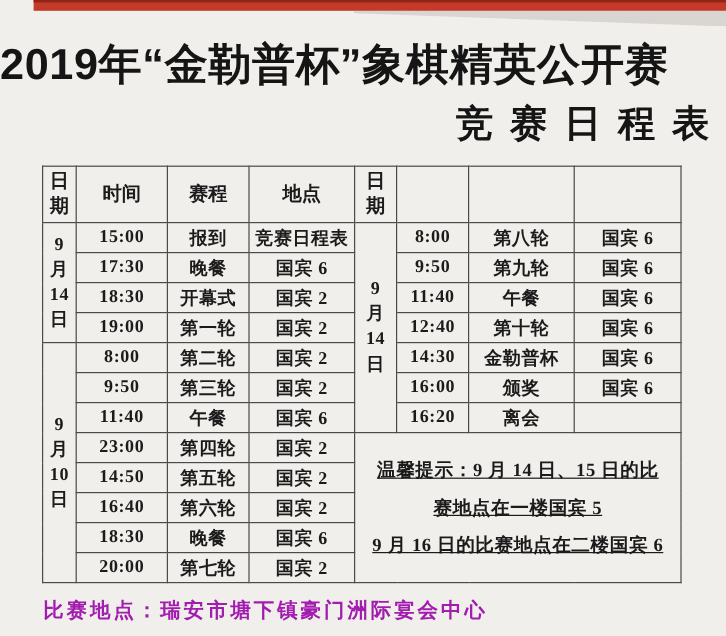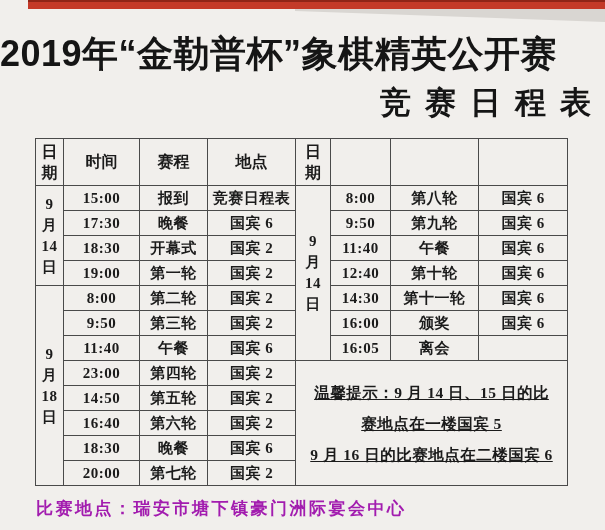--- a/index.html
+++ b/index.html
@@ -153,46 +153,46 @@
     <td>12:40</td>
     <td>第十轮</td>
     <td>国宾 6</td>
   </tr>
 
   <tr class="data-row">
     <td class="date-cell" rowspan="8">
       <span class="vstack">
         <span>9</span>
         <span>月</span>
-        <span>18</span>
+        <span>10</span>
         <span>日</span>
       </span>
     </td>
     <td>8:00</td>
     <td>第二轮</td>
     <td>国宾 2</td>
     <td>14:30</td>
-    <td>第十一轮</td>
+    <td>金勒普杯</td>
     <td>国宾 6</td>
   </tr>
 
   <tr class="data-row">
     <td>9:50</td>
     <td>第三轮</td>
     <td>国宾 2</td>
     <td>16:00</td>
     <td>颁奖</td>
     <td>国宾 6</td>
   </tr>
 
   <tr class="data-row">
     <td>11:40</td>
     <td>午餐</td>
     <td>国宾 6</td>
-    <td>16:05</td>
+    <td>16:20</td>
     <td>离会</td>
     <td></td>
   </tr>
 
   <tr class="data-row">
     <td>23:00</td>
     <td>第四轮</td>
     <td>国宾 2</td>
     <td class="note-cell" colspan="4" rowspan="5">
       <div>温馨提示：9 月 14 日、15 日的比</div>

